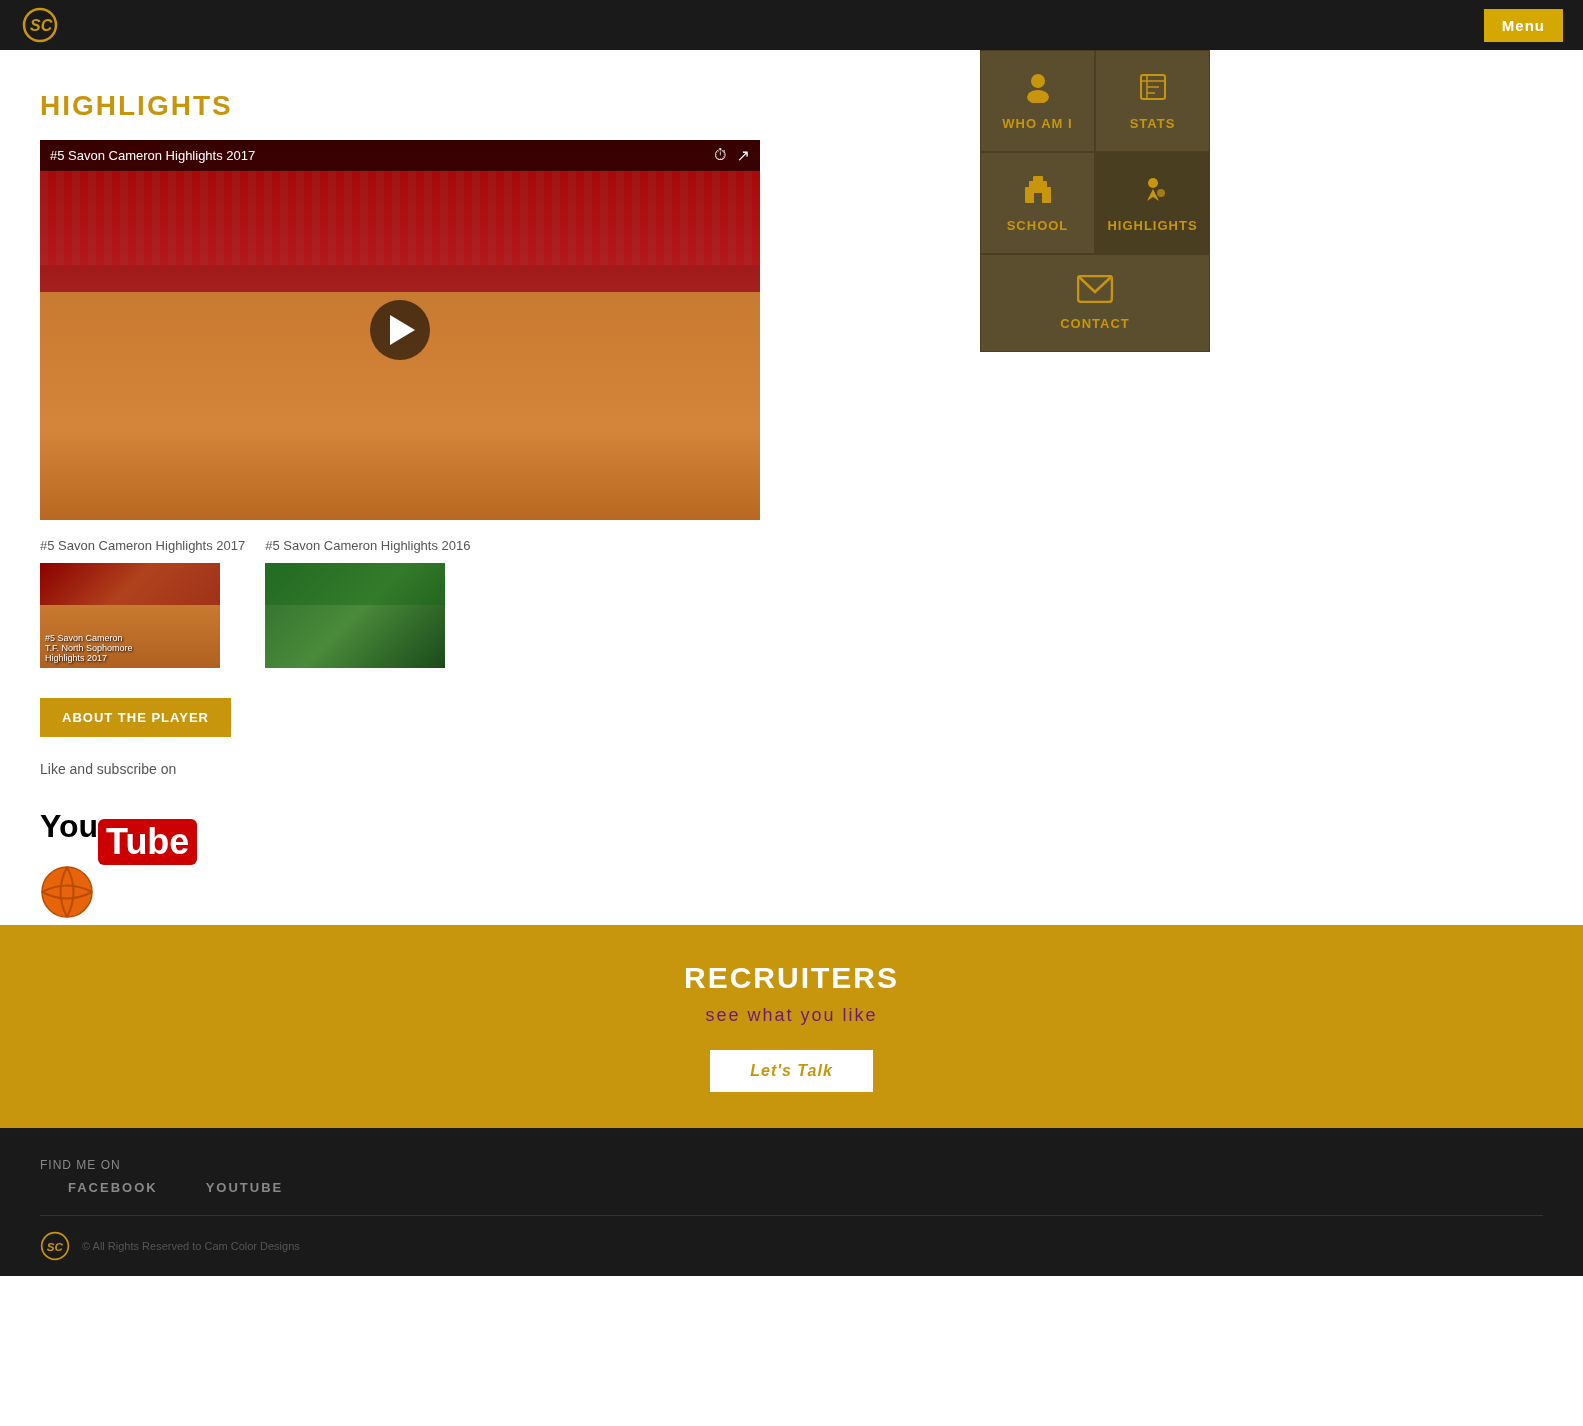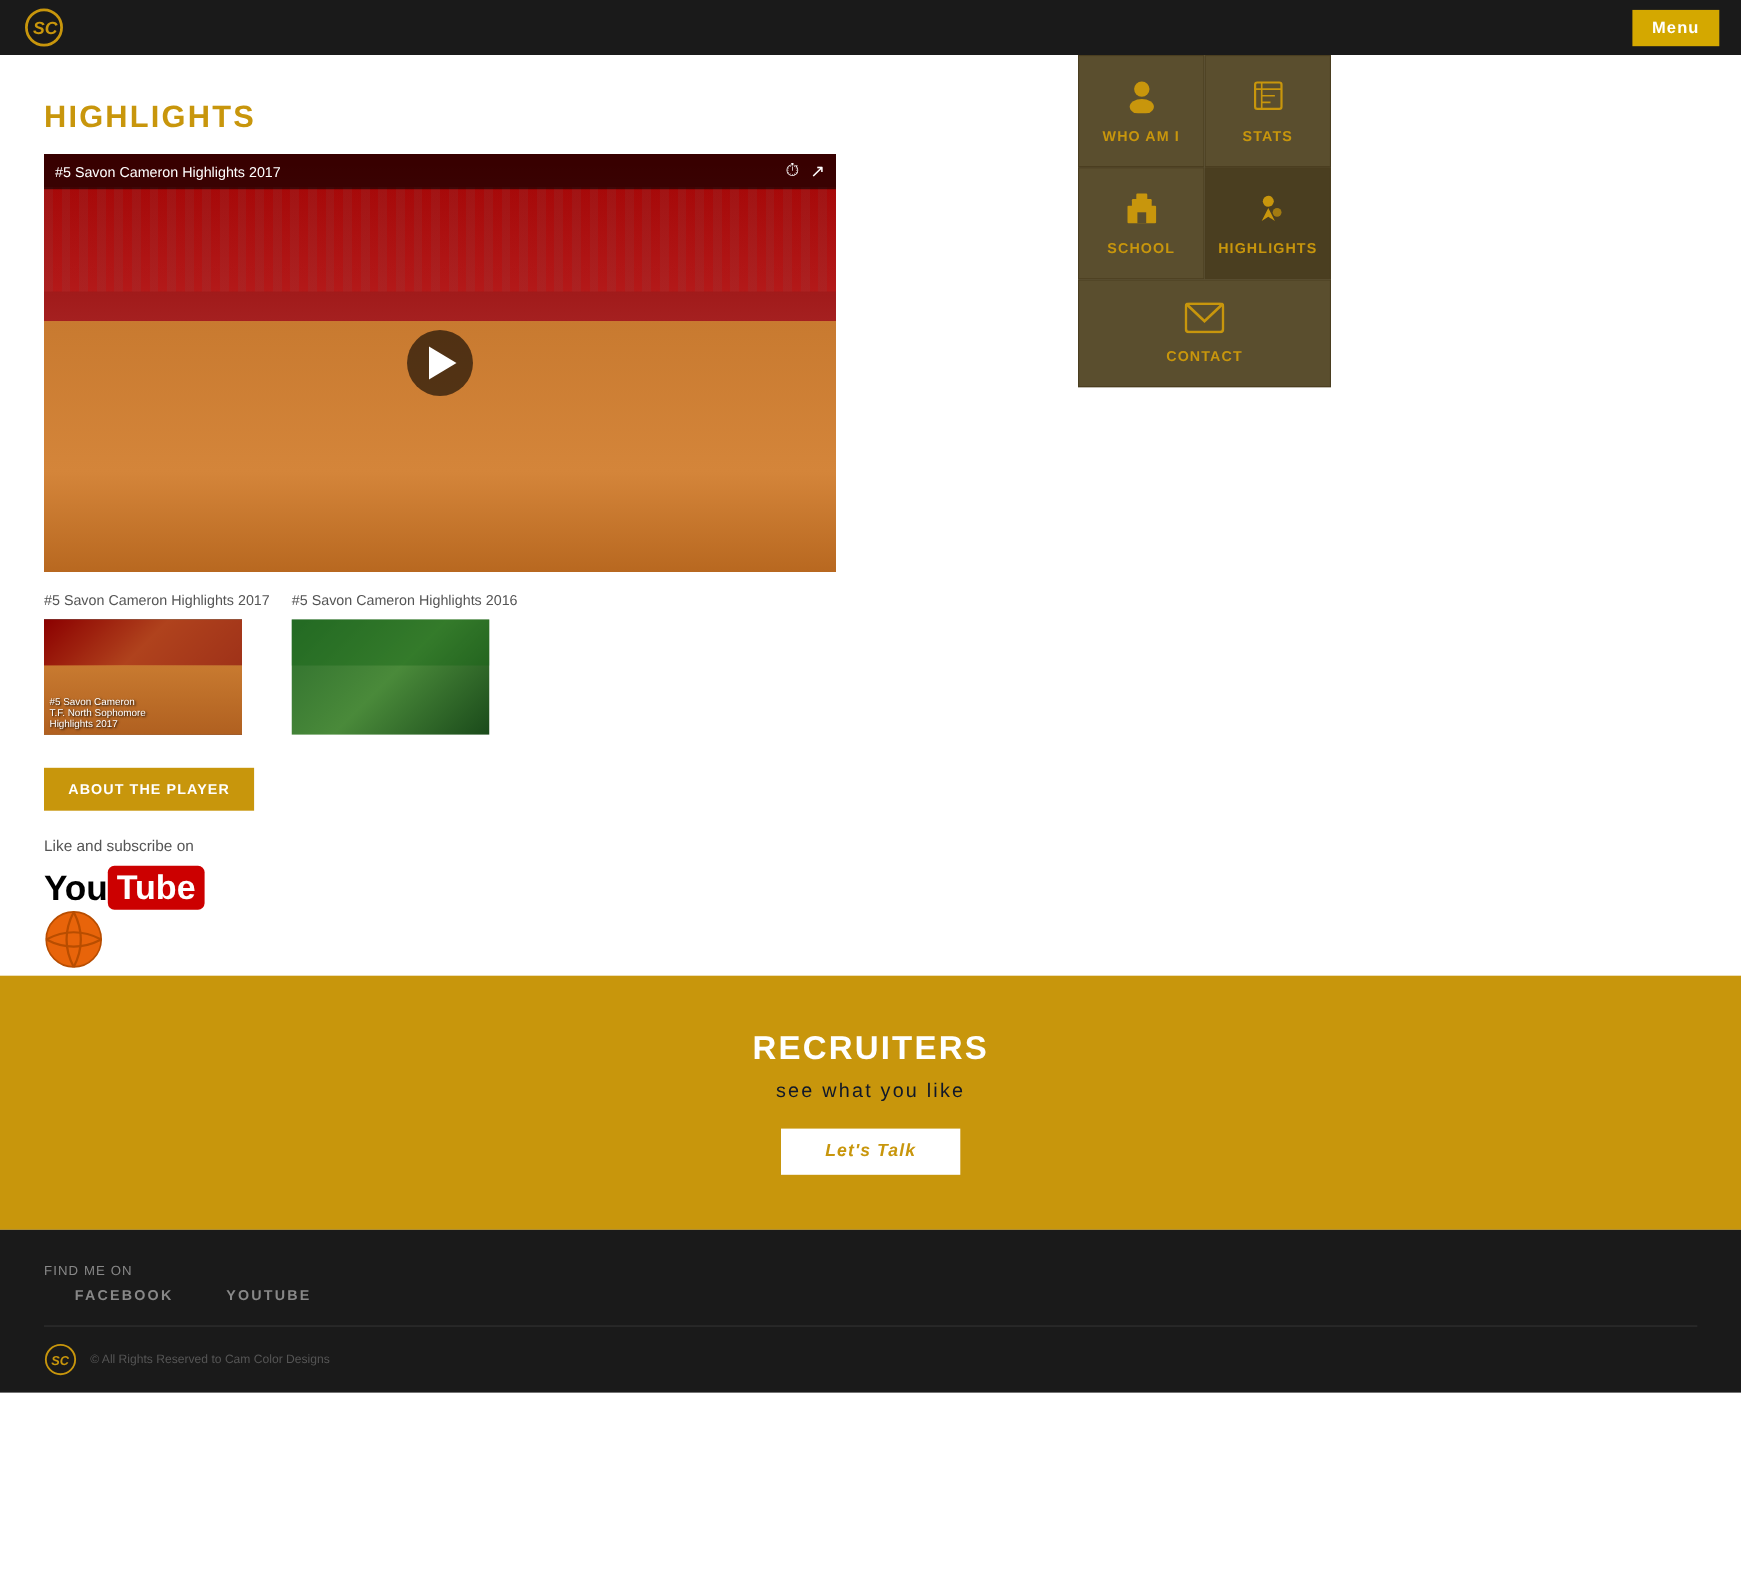--- a/index.html
+++ b/index.html
@@ -179,25 +179,26 @@
     }
     .yt-you {
       font-size: 32px;
       font-weight: bold;
       color: #000;
       font-family: Arial, sans-serif;
     }
     .yt-tube-box {
       background: #cc0000;
       color: #fff;
-      font-size: 31px;
+      font-size: 36px;
       font-weight: bold;
       padding: 2px 8px;
       border-radius: 6px;
       font-family: Arial, sans-serif;
+      margin-top: 32px;
     }
 
     
     .right-sidebar {
       width: 230px;
       display: grid;
       grid-template-columns: 1fr 1fr;
       grid-template-rows: auto auto auto;
       gap: 0;
       align-self: flex-start;
@@ -237,33 +238,33 @@
       color: #c8960c;
       font-size: 13px;
       font-weight: bold;
       letter-spacing: 1px;
       text-align: center;
     }
 
     
     .recruiters-section {
       background: #c8960c;
-      padding: 50px 20px;
+      padding: 36px 20px;
       text-align: center;
       width: 100%;
     }
     .recruiters-title {
       color: #fff;
       font-size: 30px;
       font-weight: bold;
       letter-spacing: 2px;
       margin-bottom: 10px;
     }
     .recruiters-sub {
-      color: #0f172a;
+      color: #701a75;
       font-size: 18px;
       font-weight: 300;
       letter-spacing: 2px;
       margin-bottom: 24px;
     }
     .lets-talk-btn {
       background: #fff;
       color: #c8960c;
       border: none;
       padding: 12px 40px;

